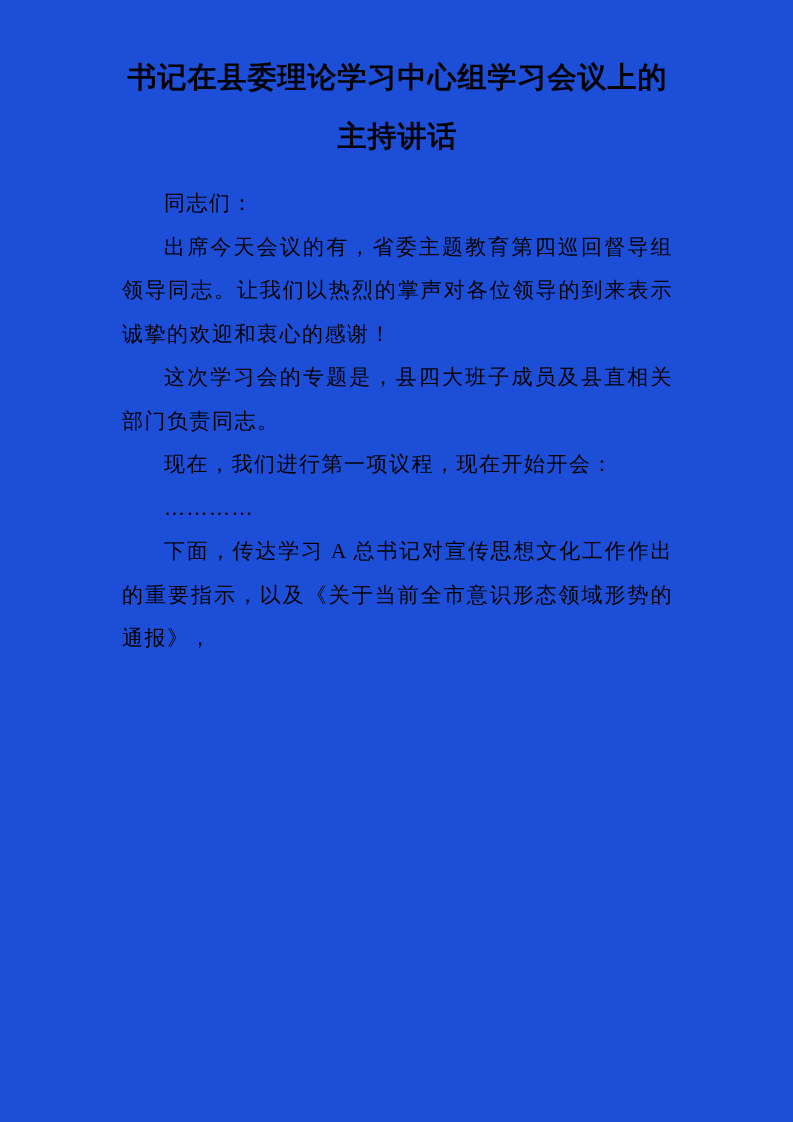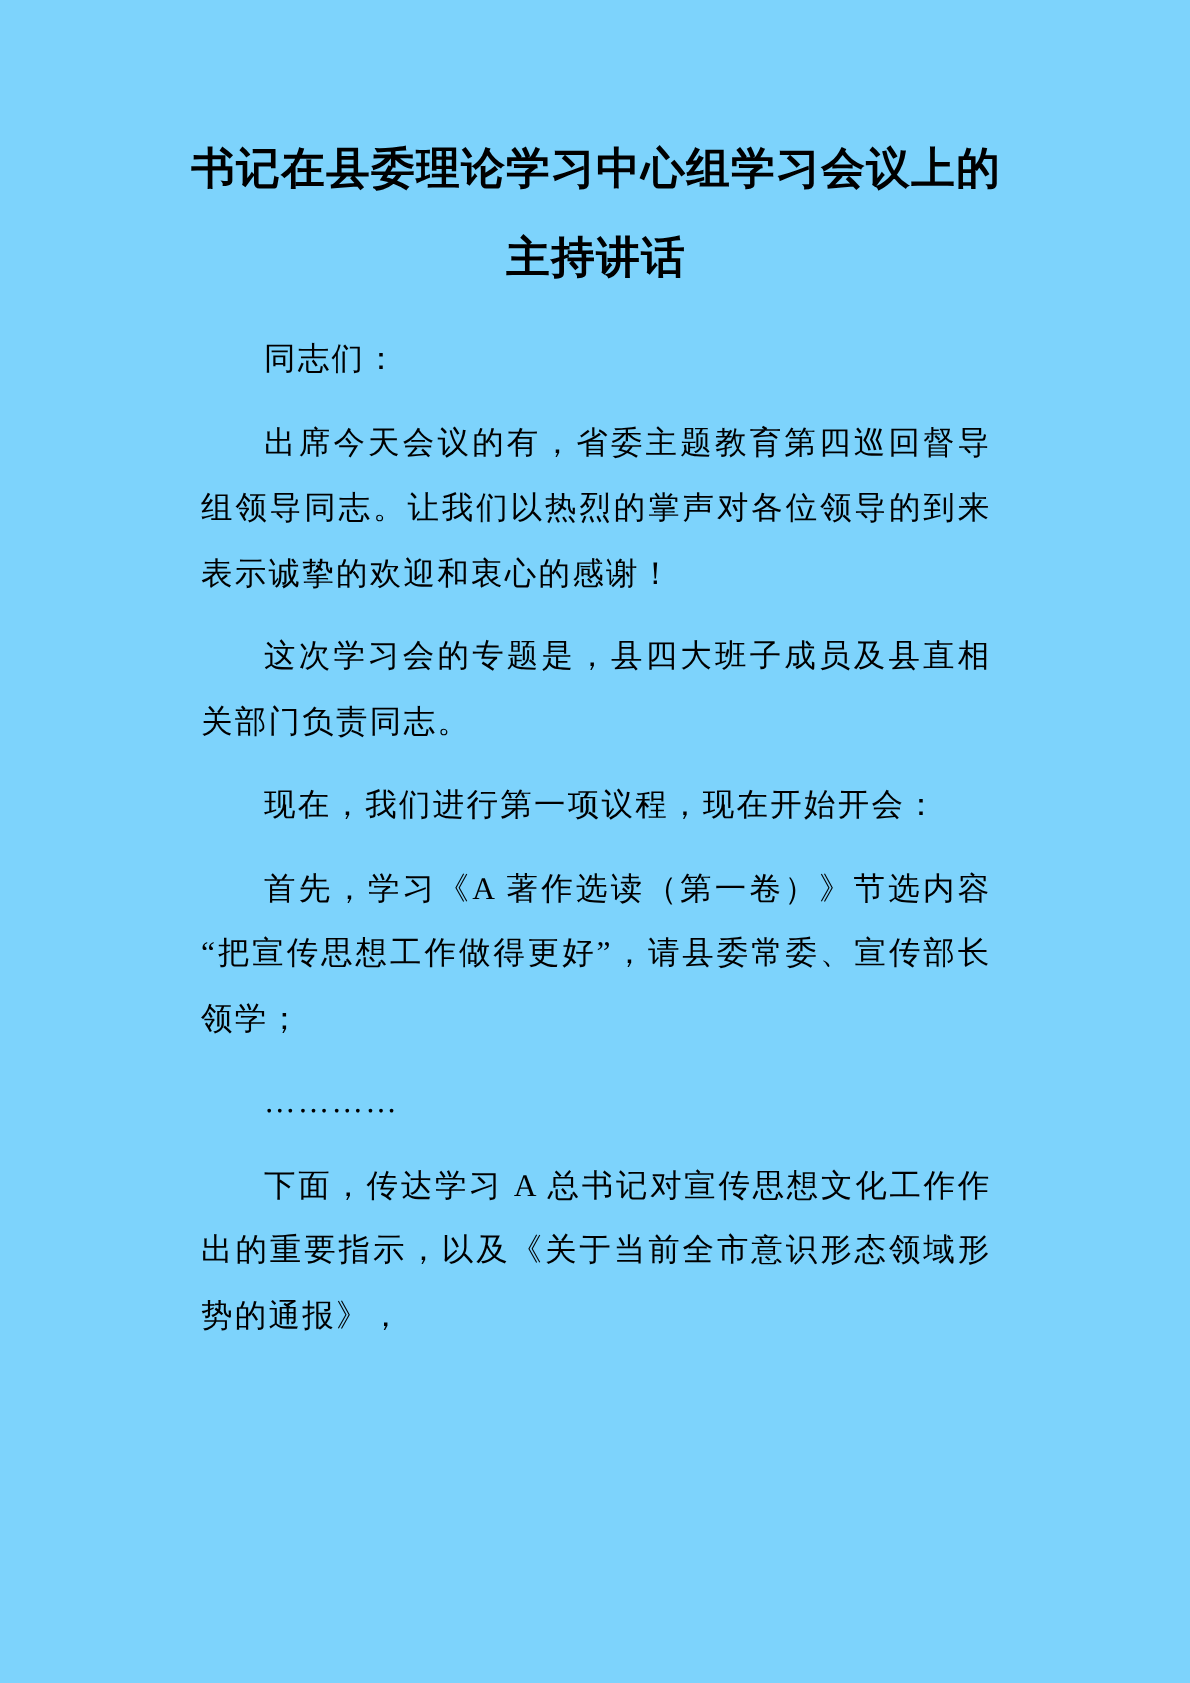--- a/index.html
+++ b/index.html
@@ -5,52 +5,51 @@
   html, body {
     margin: 0;
     padding: 0;
     background: #ffffff;
   }
   .page {
     position: relative;
     width: 793px;
     height: 1122px;
     box-sizing: border-box;
-    background: #7dd3fc;
-    padding: 84px 120px 0 122px;
+    background: #1d4ed8;
+    padding: 48px 120px 0 122px;
     overflow: hidden;
     color: #000000;
     font-family: "Liberation Serif", "DejaVu Serif", serif;
   }
   .doc-title {
     margin: 0 0 16px 0;
     font-size: 29px;
     line-height: 59px;
     font-weight: 700;
     text-align: center;
     letter-spacing: 1px;
     color: #000000;
   }
   .doc-body p {
-    margin: 12px;
+    margin: 0;
     font-size: 21px;
     line-height: 43.5px;
     letter-spacing: 1.5px;
     text-indent: 2em;
     text-align: justify;
     color: #000000;
   }
 </style>
 </head>
 <body>
 
 <div class="page">
   <h1 class="doc-title">书记在县委理论学习中心组学习会议上的主持讲话</h1>
   <div class="doc-body">
     <p>同志们：</p>
     <p>出席今天会议的有，省委主题教育第四巡回督导组领导同志。让我们以热烈的掌声对各位领导的到来表示诚挚的欢迎和衷心的感谢！</p>
     <p>这次学习会的专题是，县四大班子成员及县直相关部门负责同志。</p>
     <p>现在，我们进行第一项议程，现在开始开会：</p>
-    <p>首先，学习《A 著作选读（第一卷）》节选内容“把宣传思想工作做得更好”，请县委常委、宣传部长领学；</p>
     <p>…………</p>
     <p>下面，传达学习 A 总书记对宣传思想文化工作作出的重要指示，以及《关于当前全市意识形态领域形势的通报》，</p>
   </div>
 </div>
 
 </body></html>

